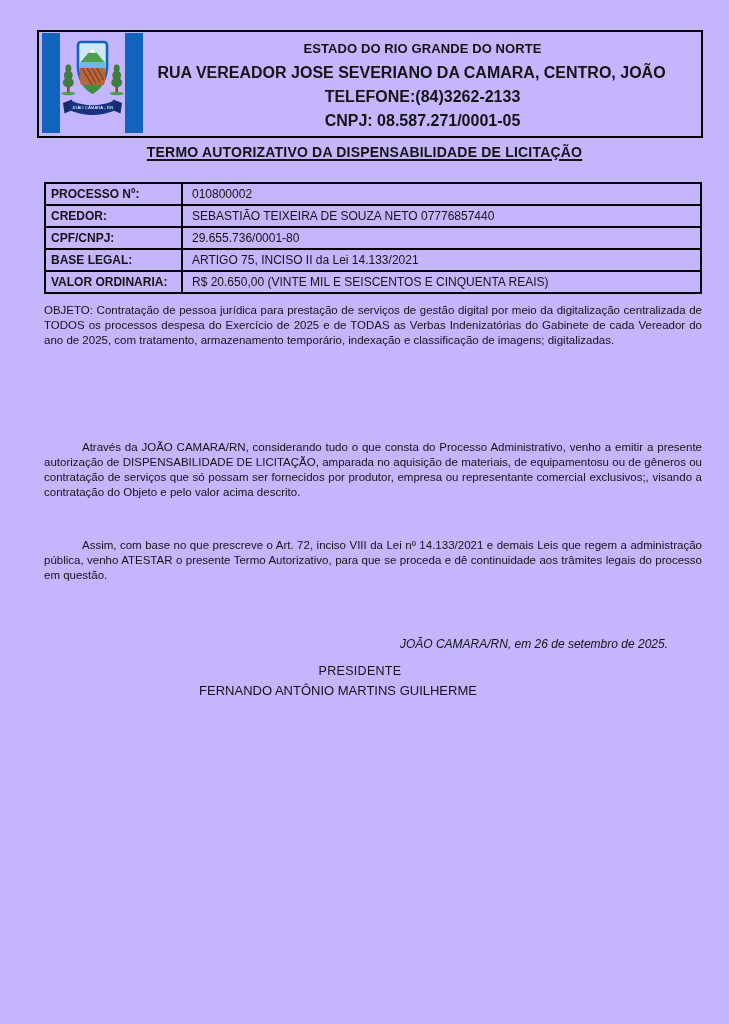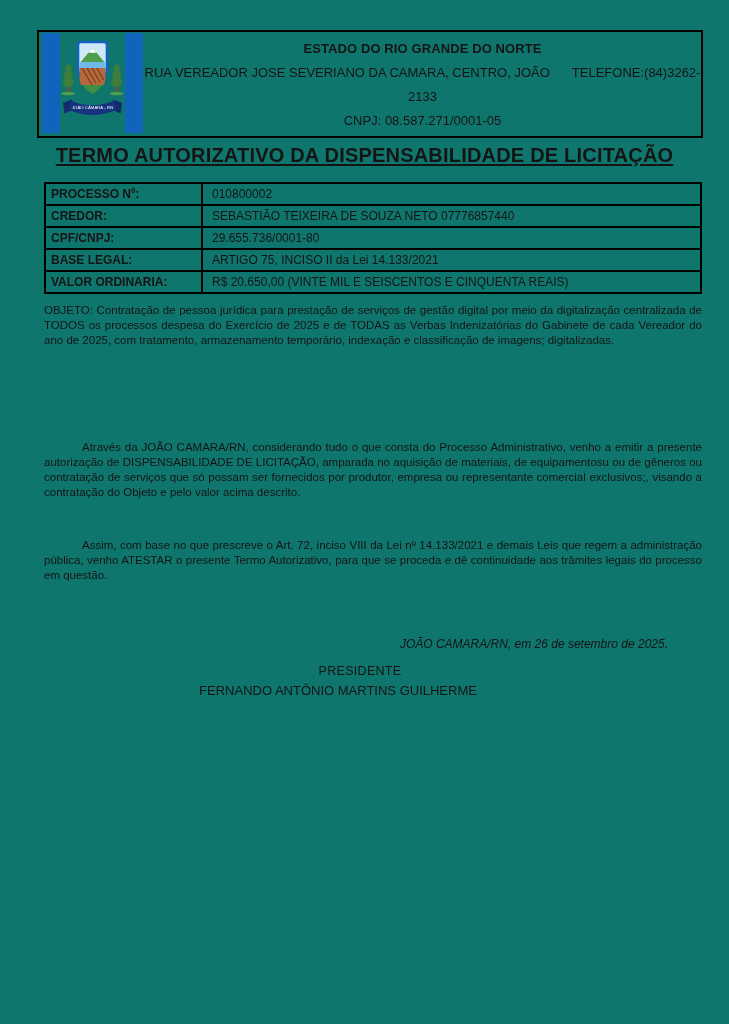--- a/index.html
+++ b/index.html
@@ -1,19 +1,19 @@
 <!DOCTYPE html>
 <html lang="pt"><head>
 <meta charset="utf-8">
 <style>
   html,body{margin:0;padding:0;background:#ffffff;}
   .page{
     position:relative;
     width:729px;height:1024px;
-    background:#0f766e;
+    background:#c4b5fd;
     font-family:"Liberation Sans","DejaVu Sans",sans-serif;
     color:#141414;
     overflow:hidden;
   }
   
   .header-box{
     position:absolute;left:37px;top:30px;
     width:662px;height:104px;
     border:2px solid #000;
     display:flex;align-items:stretch;
@@ -25,44 +25,44 @@
   }
   .logo-wrap svg{width:103px;height:100px;display:block;}
   .header-text{
     flex:1 1 auto;
     display:flex;flex-direction:column;justify-content:center;
     text-align:center;
     line-height:24px;
     padding-top:2px;
   }
   .hdr-bold{font-weight:bold;font-size:13px;letter-spacing:.1px;}
-  .hdr-normal{font-size:13px;}
+  .hdr-normal{font-size:16px;font-weight:bold;}
   .hdr-addr-gap{display:inline-block;width:22px;}
   
   .doc-title{
     position:absolute;left:0;top:144px;width:729px;
     text-align:center;
-    font-weight:bold;font-size:20px;
+    font-weight:bold;font-size:14px;
     text-decoration:underline;
     text-decoration-thickness:2px;
     text-underline-offset:2px;
     letter-spacing:.2px;
   }
   
   .info-table{
     position:absolute;left:44px;top:182px;
     width:658px;
     border-collapse:collapse;
     table-layout:fixed;
   }
   .info-table td{
     border:2px solid #000;
     height:20px;
     font-size:12px;
-    padding:0 20px 0 5px;
+    padding:0 0 0 5px;
     vertical-align:middle;
     white-space:nowrap;
     overflow:hidden;
   }
   .info-table td.lbl{width:130px;font-weight:bold;}
   .info-table td.val{padding-left:9px;border-radius:11px;}
   
   .para{
     position:absolute;left:44px;width:658px;
     font-size:11.5px;line-height:15.1px;

